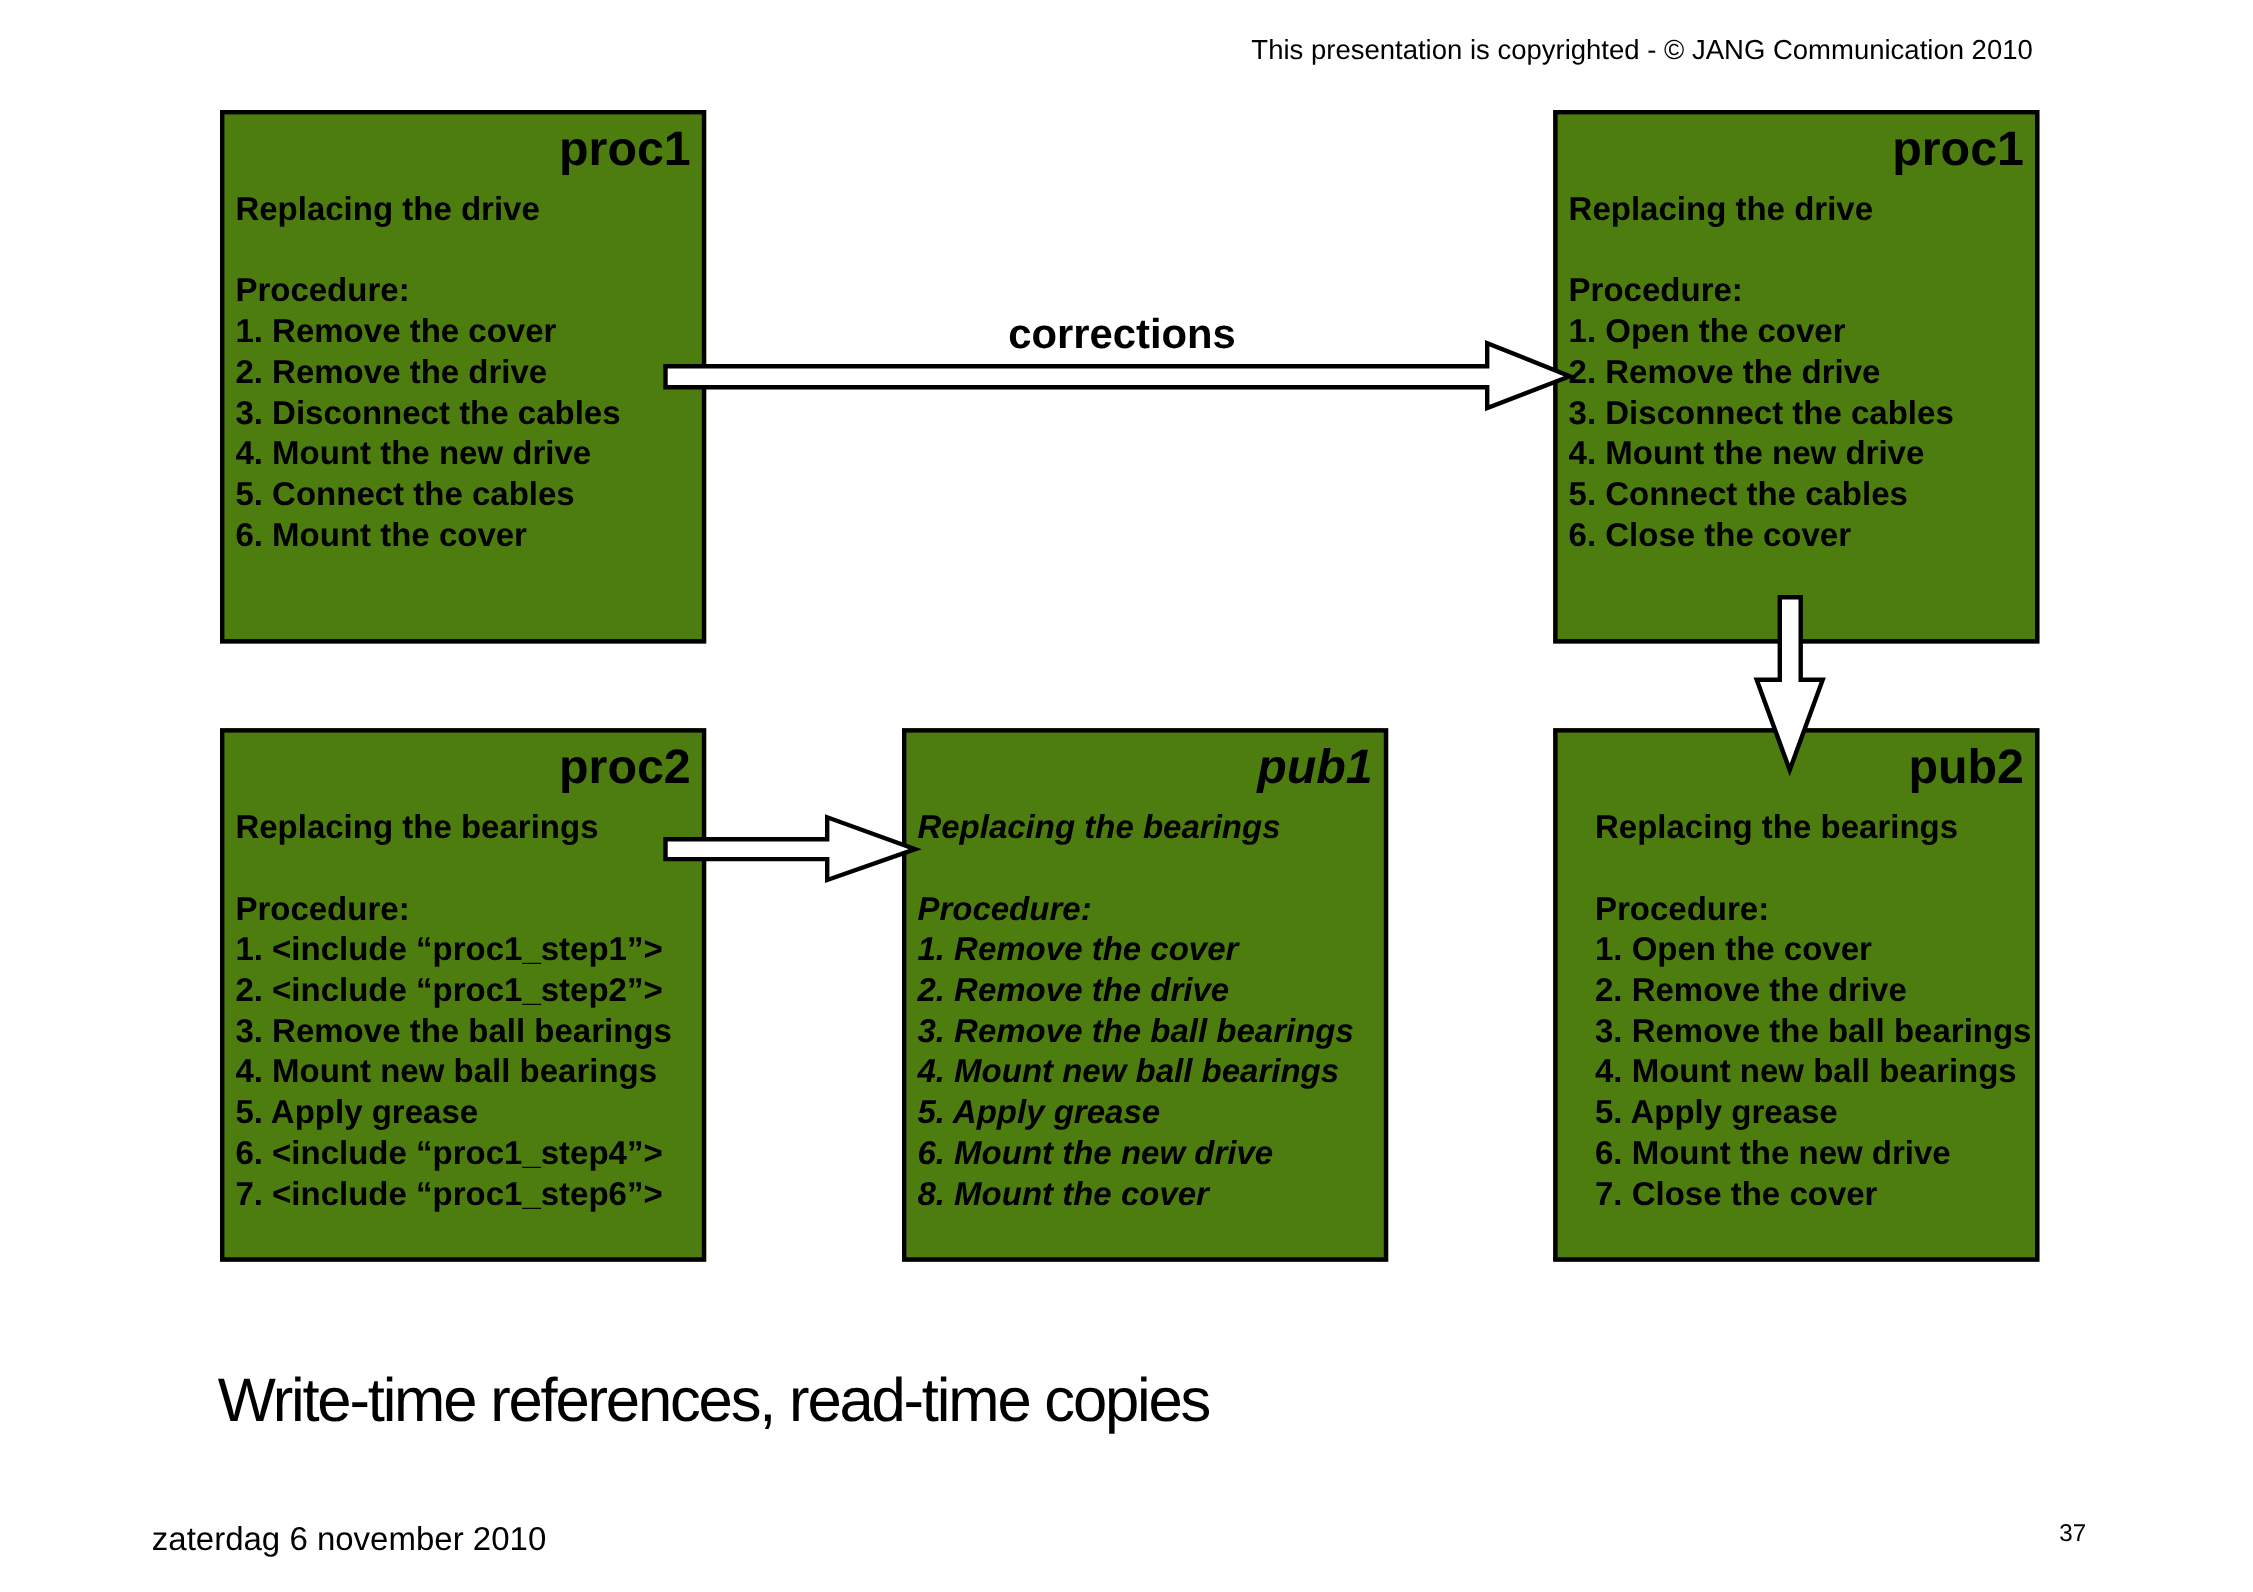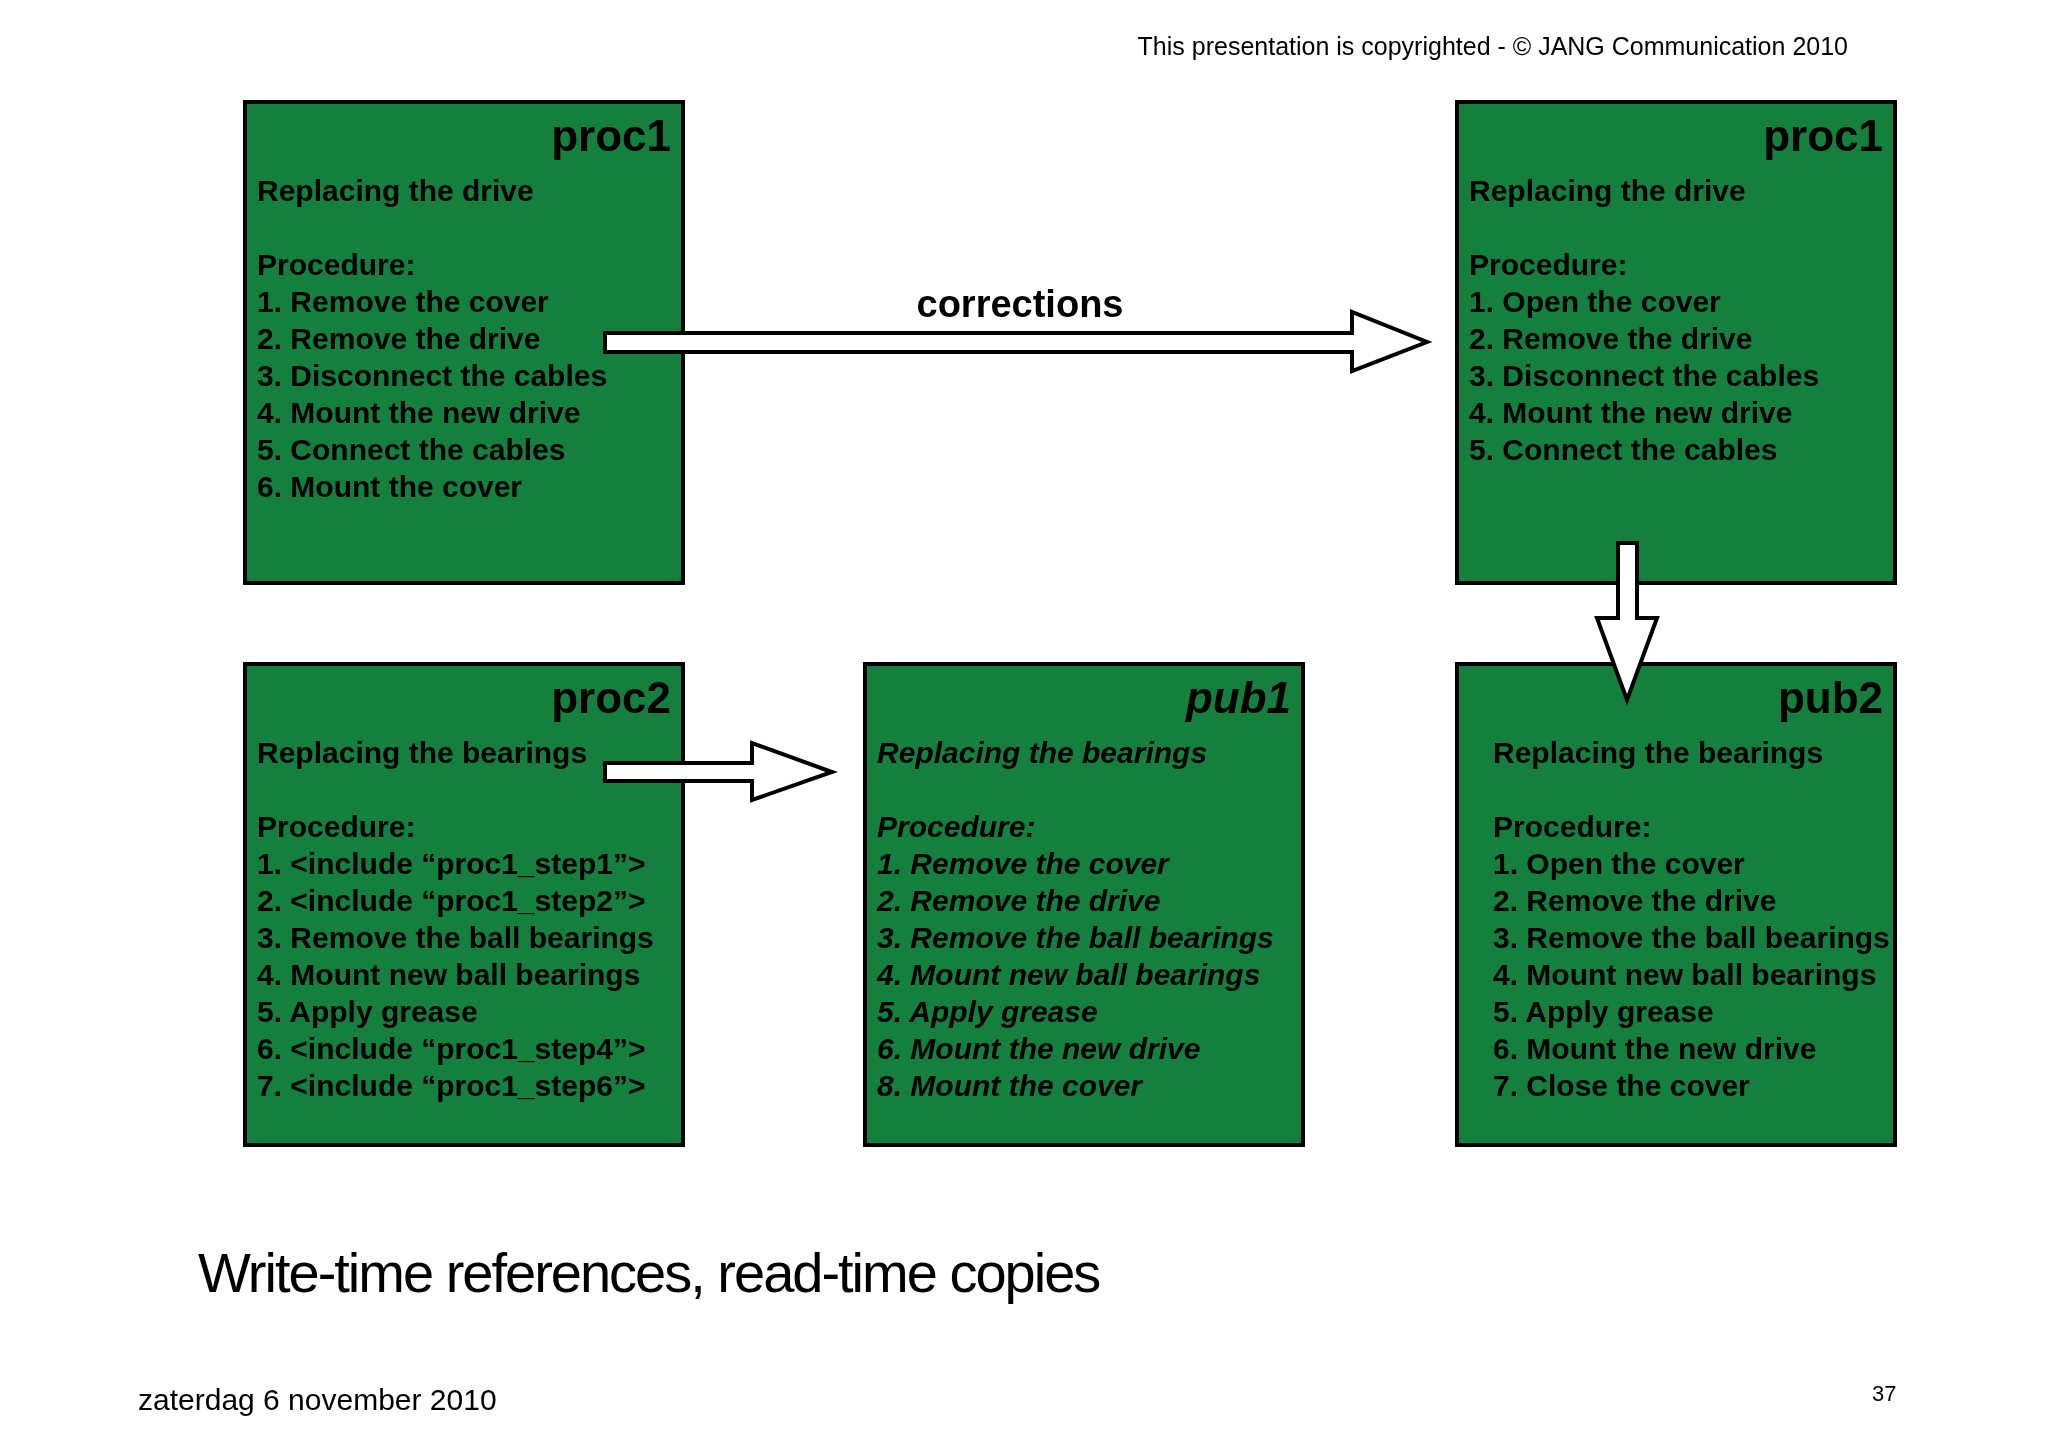--- a/index.html
+++ b/index.html
@@ -23,24 +23,23 @@
     font-size: 25px;
     font-weight: 400;
     white-space: nowrap;
   }
 
   .proc-box {
     position: absolute;
     width: 442px;
     height: 485px;
     border: 4px solid #000000;
-    background: #15803d;
+    background: #4d7c0f;
     box-sizing: border-box;
     z-index: 1;
-    margin-left: 43px;
   }
   .box-proc1-original { left: 200px; top: 100px; }
   .box-proc1-corrected { left: 1412px; top: 100px; }
   .box-proc2 { left: 200px; top: 662px; }
   .box-pub1 { left: 820px; top: 662px; font-style: italic; }
   .box-pub2 { left: 1412px; top: 662px; padding-left: 24px; }
 
   .box-title {
     text-align: right;
     font-size: 44px;
@@ -133,20 +132,21 @@
   <div class="box-title">proc1</div>
   <div class="box-body">
     <div class="box-subtitle">Replacing the drive</div>
     <div class="procedure-label">Procedure:</div>
     <div class="box-steps">
         <div class="step">1. Open the cover</div>
         <div class="step">2. Remove the drive</div>
         <div class="step">3. Disconnect the cables</div>
         <div class="step">4. Mount the new drive</div>
         <div class="step">5. Connect the cables</div>
+        <div class="step">6. Close the cover</div>
       </div>
   </div>
 </div>
 
 <div class="proc-box box-proc2">
   <div class="box-title">proc2</div>
   <div class="box-body">
     <div class="box-subtitle">Replacing the bearings</div>
     <div class="procedure-label">Procedure:</div>
     <div class="box-steps">

